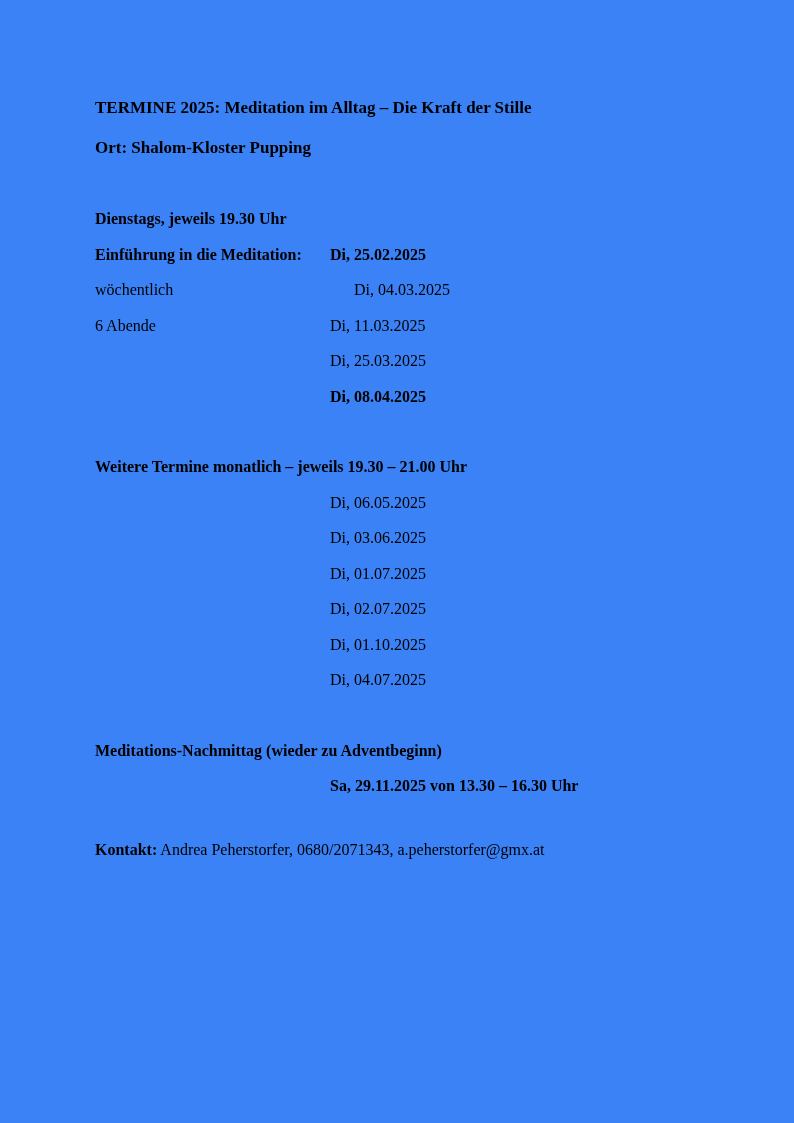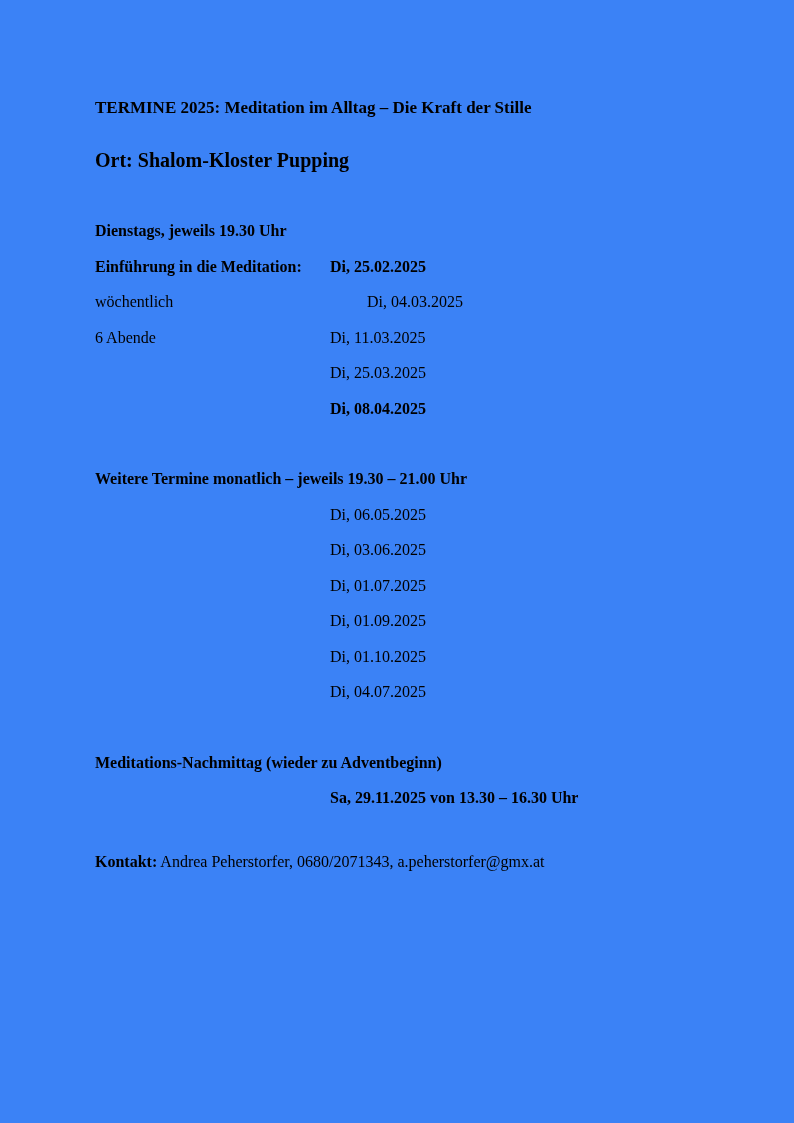--- a/index.html
+++ b/index.html
@@ -21,24 +21,24 @@
   .doc {
     padding: 90px 40px 0 95px;
   }
   .title {
     font-size: 17px;
     font-weight: bold;
     line-height: 36px;
     white-space: nowrap;
   }
   .location {
-    font-size: 20px;
+    font-size: 17px;
     font-weight: bold;
     line-height: 36px;
-    margin-top: 16px;
+    margin-top: 4px;
     white-space: nowrap;
   }
   .heading {
     font-weight: bold;
     line-height: 35.5px;
     white-space: nowrap;
   }
   .gap-heading {
     margin-top: 35px;
   }
@@ -49,21 +49,21 @@
     align-items: flex-end;
   }
   .label {
     width: 235px;
     flex: 0 0 235px;
   }
   .bold {
     font-weight: bold;
   }
   .indent-extra {
-    margin-left: 37px;
+    margin-left: 24px;
   }
   .contact {
     line-height: 35.5px;
     margin-top: 28px;
     white-space: nowrap;
   }
 </style>
 </head>
 <body>
 
@@ -108,21 +108,21 @@
     <div class="row">
       <span class="label"></span>
       <span class="date">Di, 03.06.2025</span>
     </div>
     <div class="row">
       <span class="label"></span>
       <span class="date">Di, 01.07.2025</span>
     </div>
     <div class="row">
       <span class="label"></span>
-      <span class="date">Di, 01.09.2025</span>
+      <span class="date">Di, 02.07.2025</span>
     </div>
     <div class="row">
       <span class="label"></span>
       <span class="date">Di, 01.10.2025</span>
     </div>
     <div class="row">
       <span class="label"></span>
       <span class="date">Di, 04.07.2025</span>
     </div>
 

